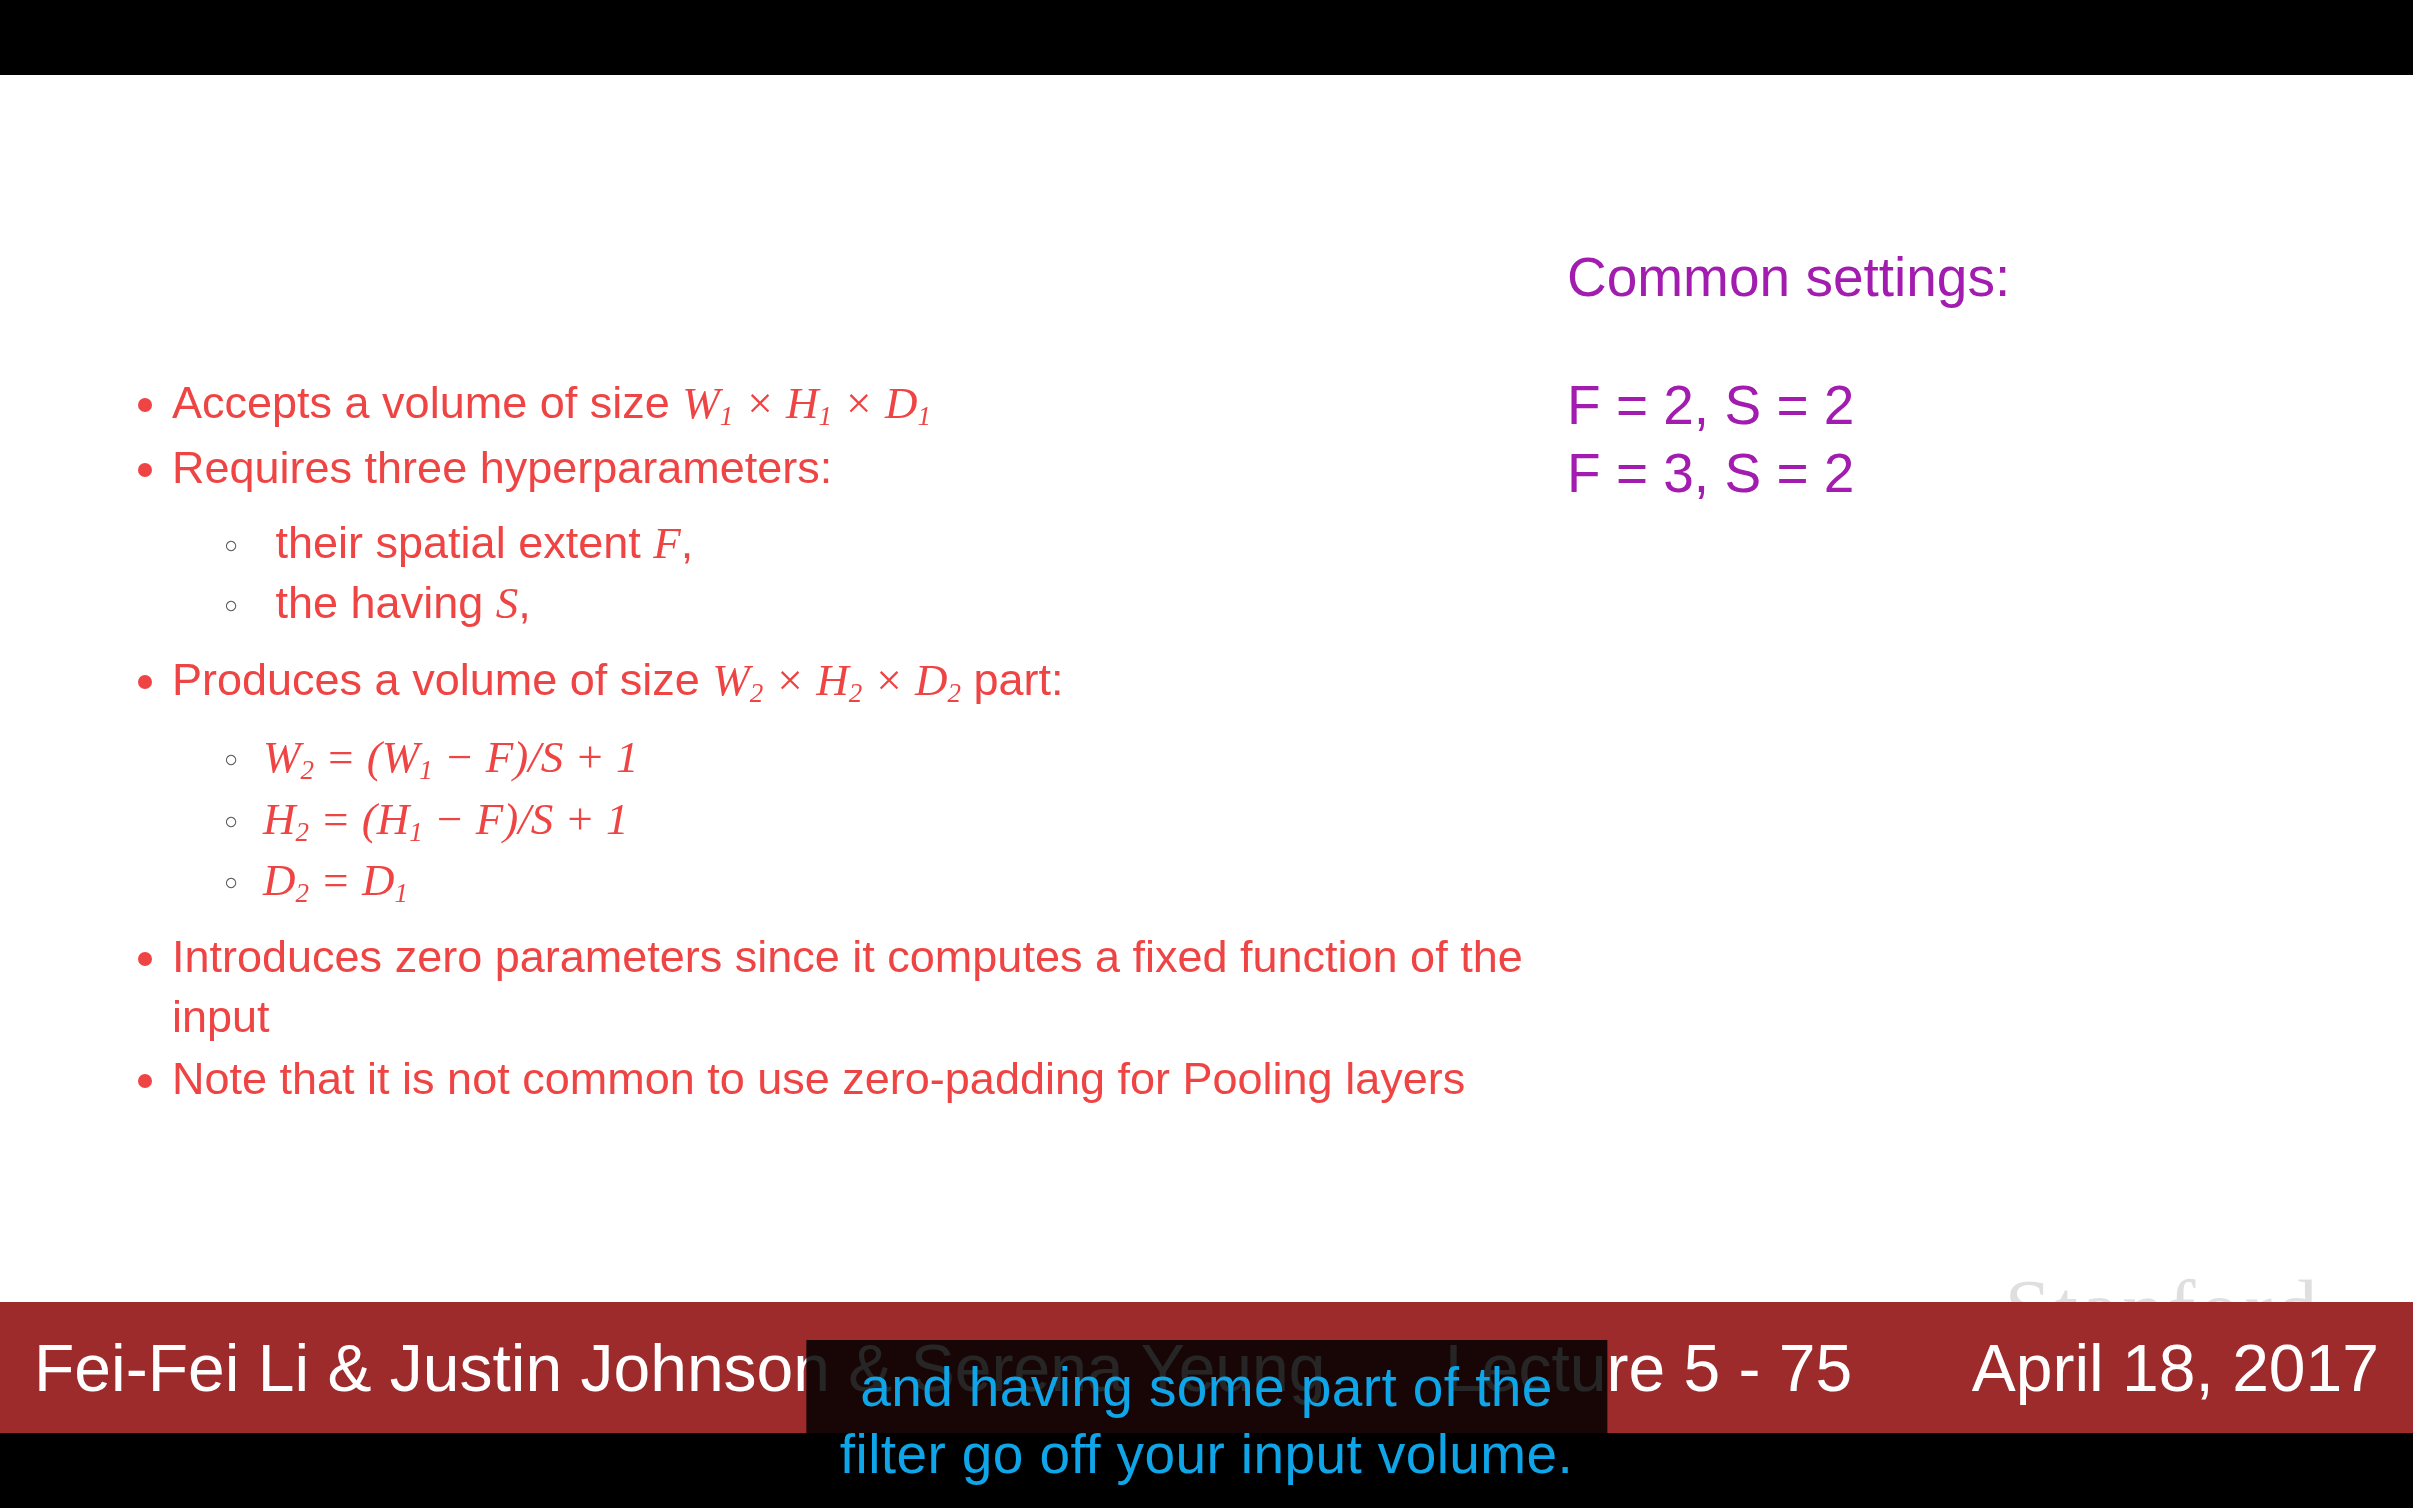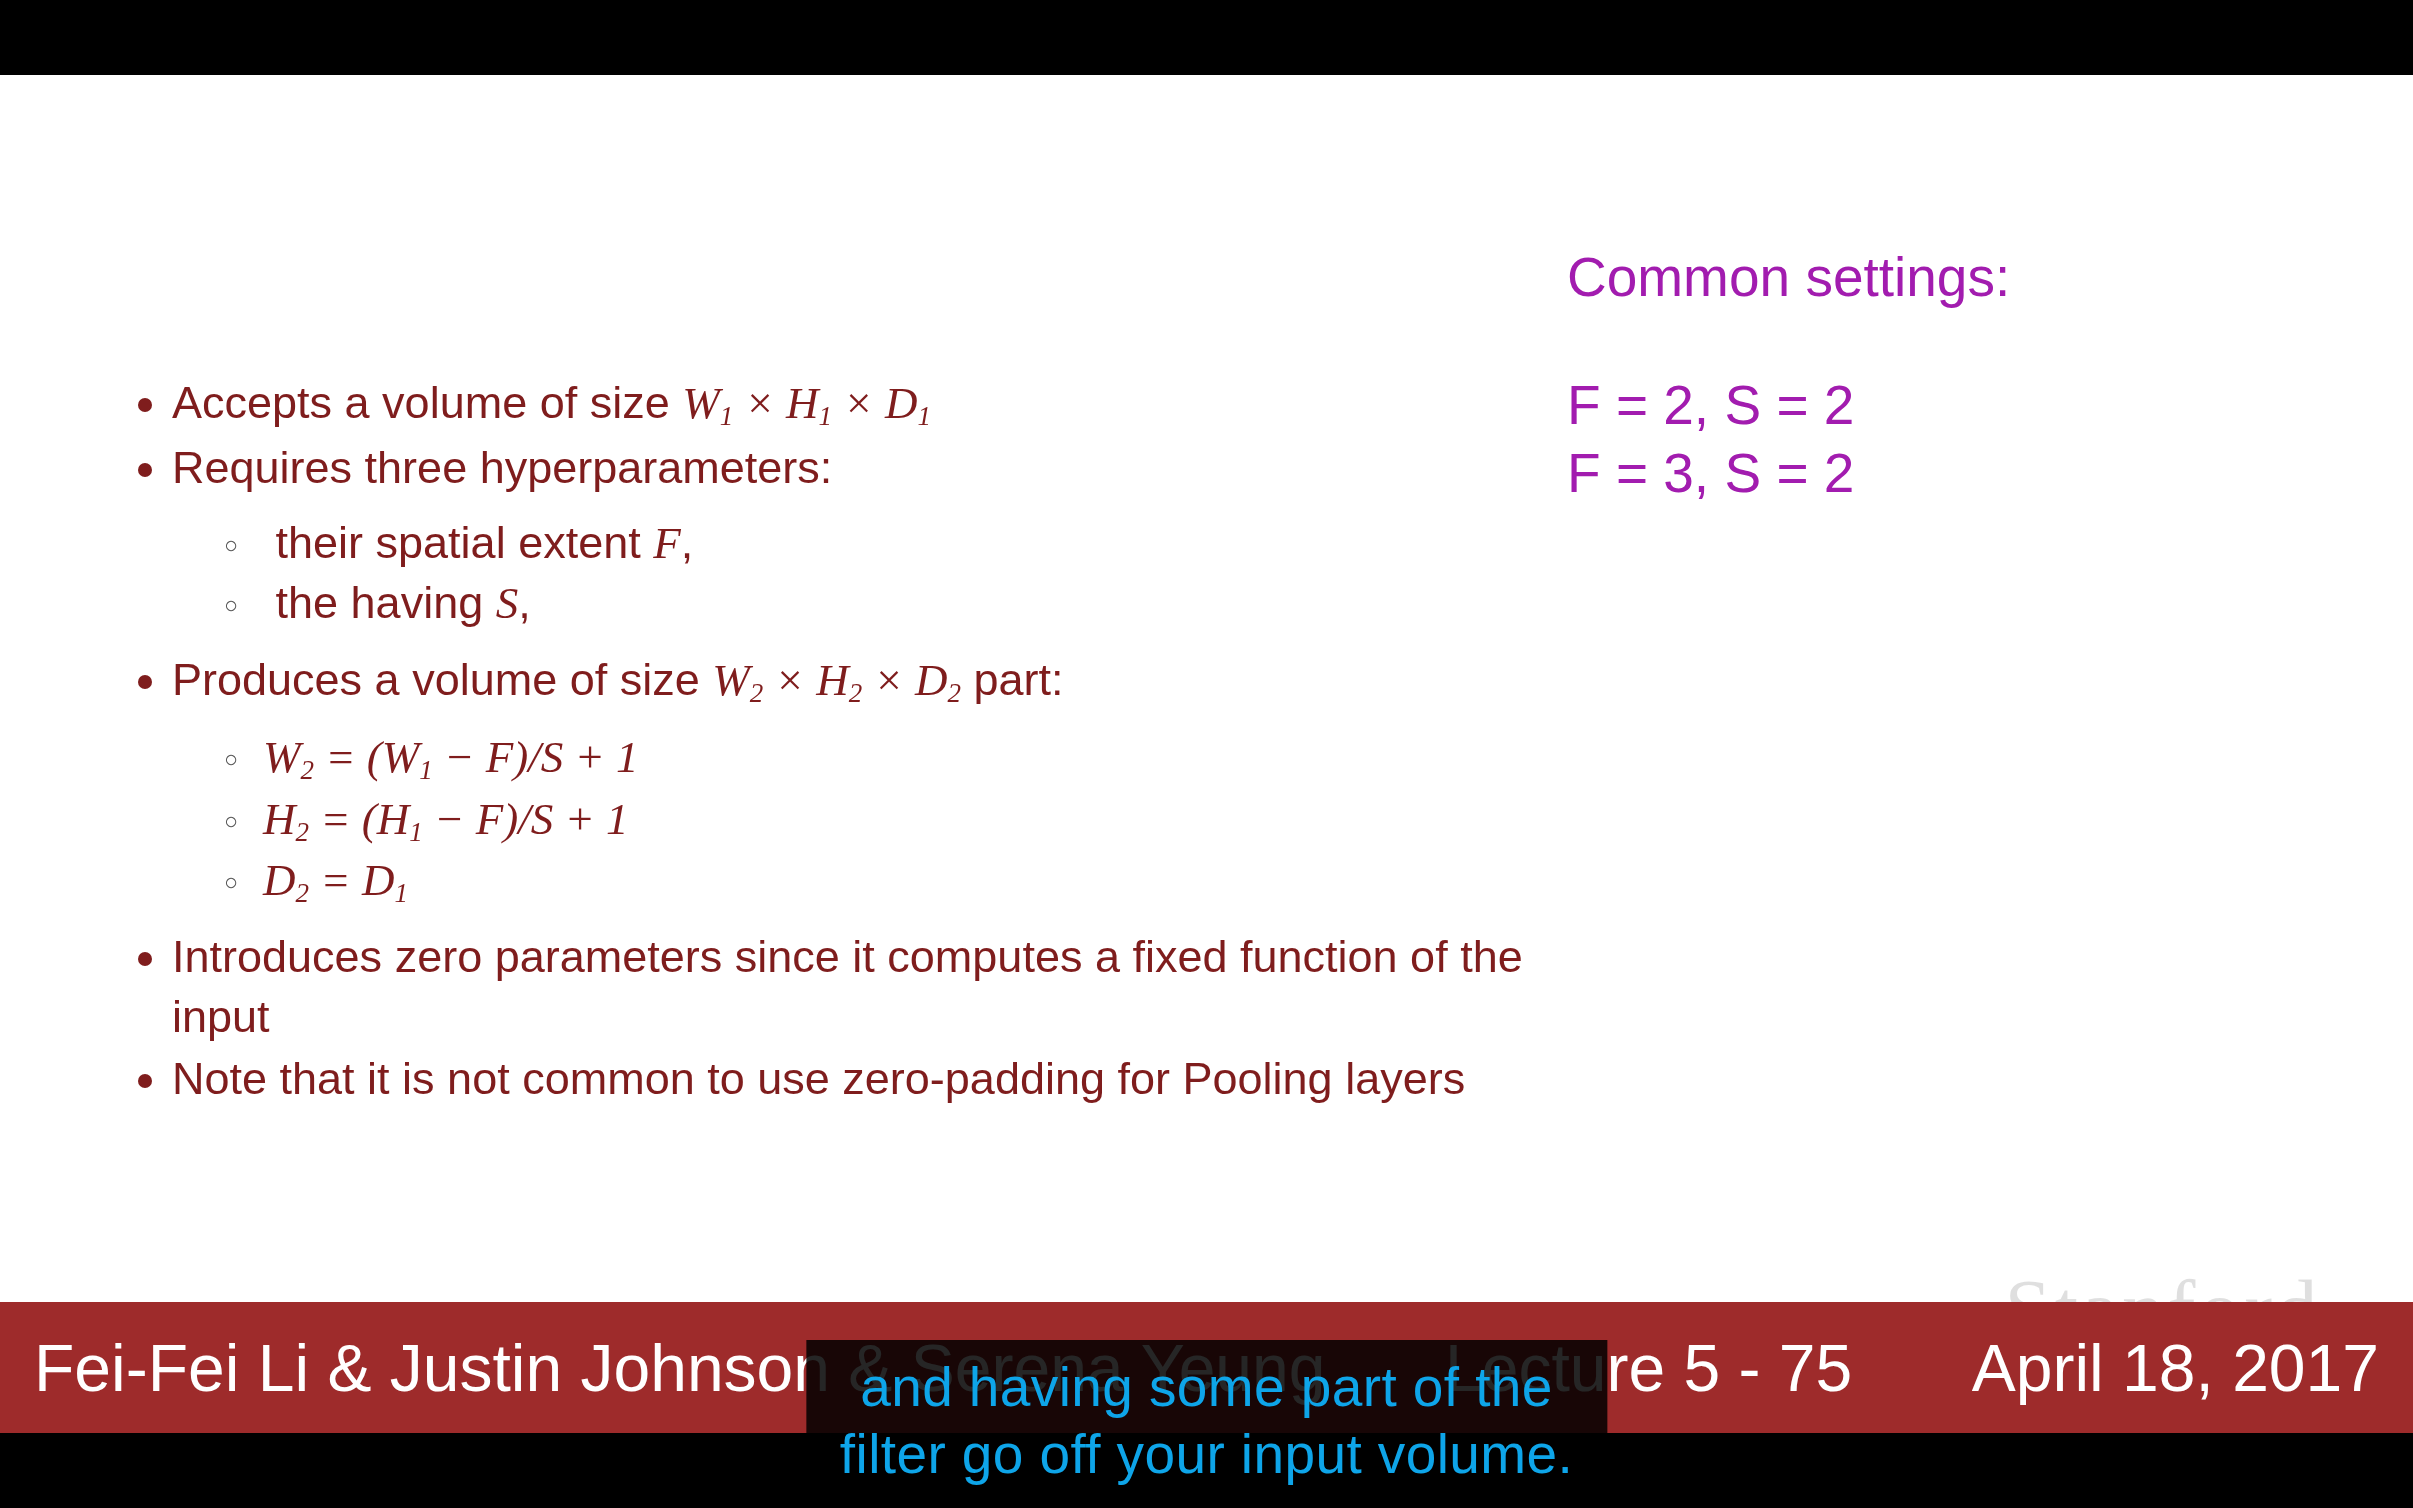--- a/index.html
+++ b/index.html
@@ -17,21 +17,21 @@
     top: 75px;
     width: 2413px;
     height: 1358px;
     background: #fff;
   }
   .content {
     position: absolute;
     left: 113px;
     top: 298px;
     width: 1425px;
-    color: #7f1d1d;
+    color: #ef4444;
     font-size: 45px;
     line-height: 1.32;
   }
   ul.top {
     list-style: disc;
     margin: 0;
     padding-left: 59px;
   }
   ul.top > li {
     margin-bottom: 3.4px;

